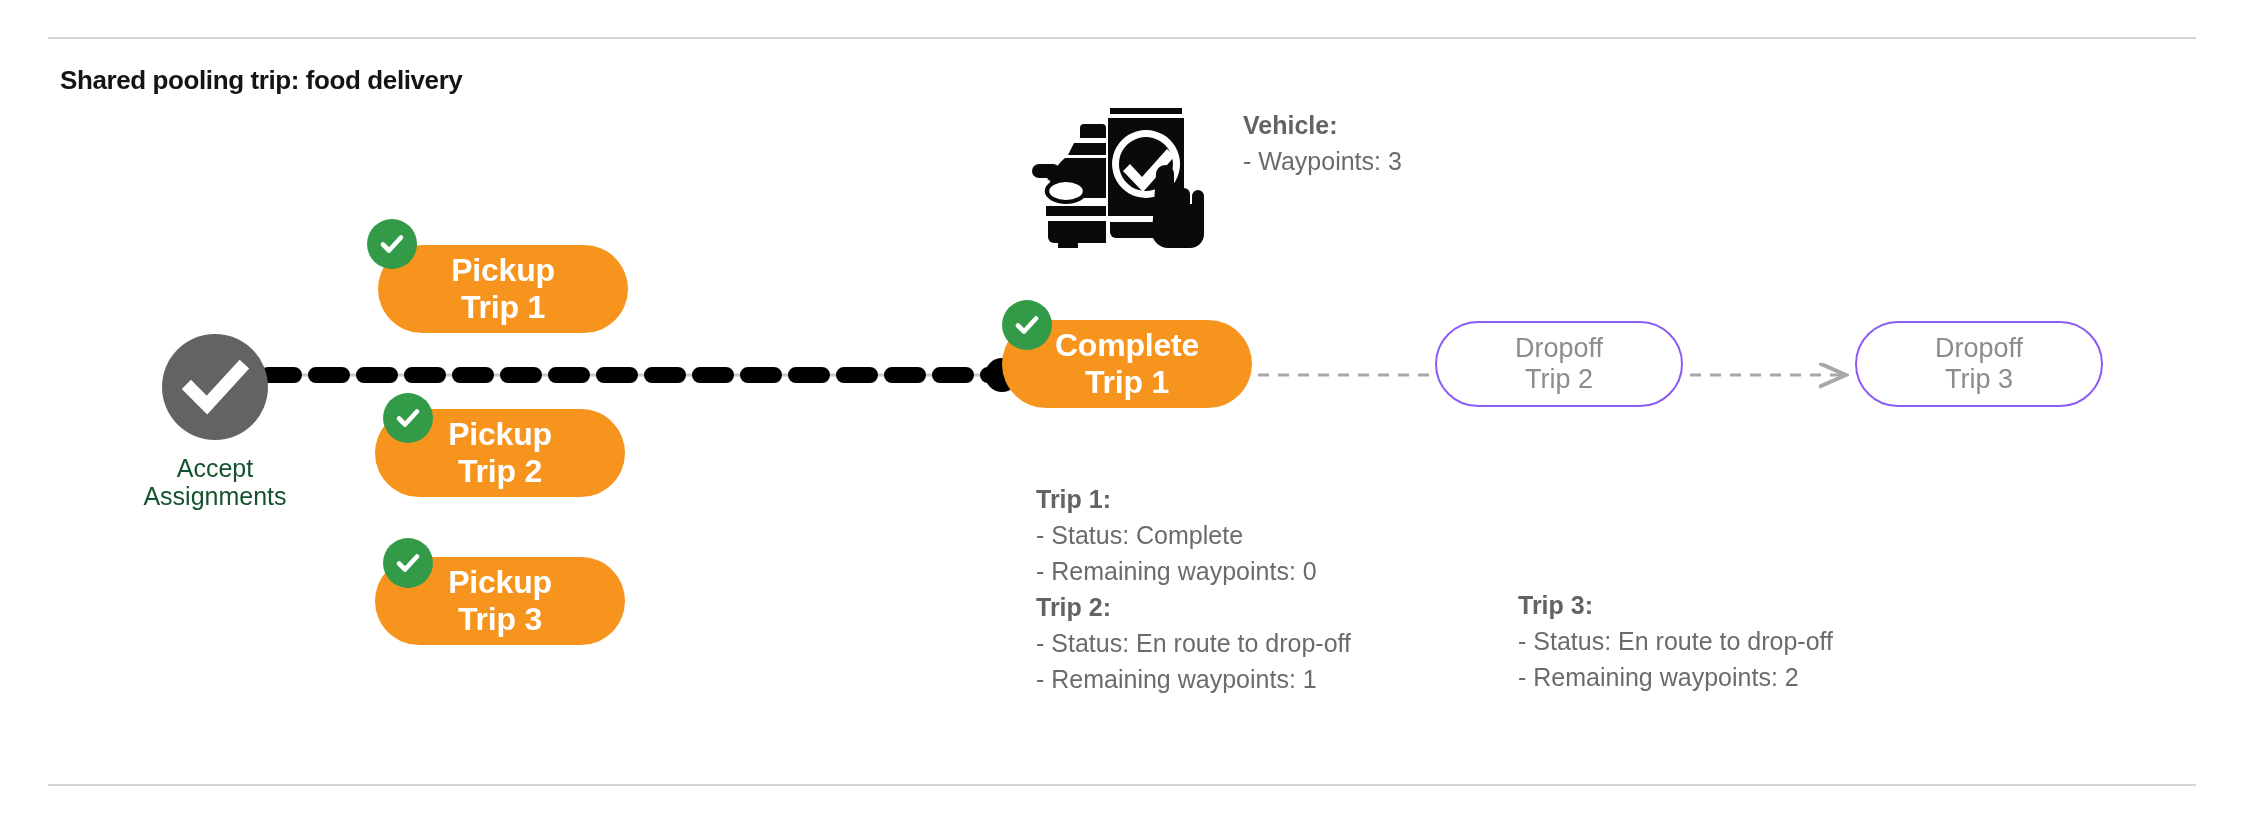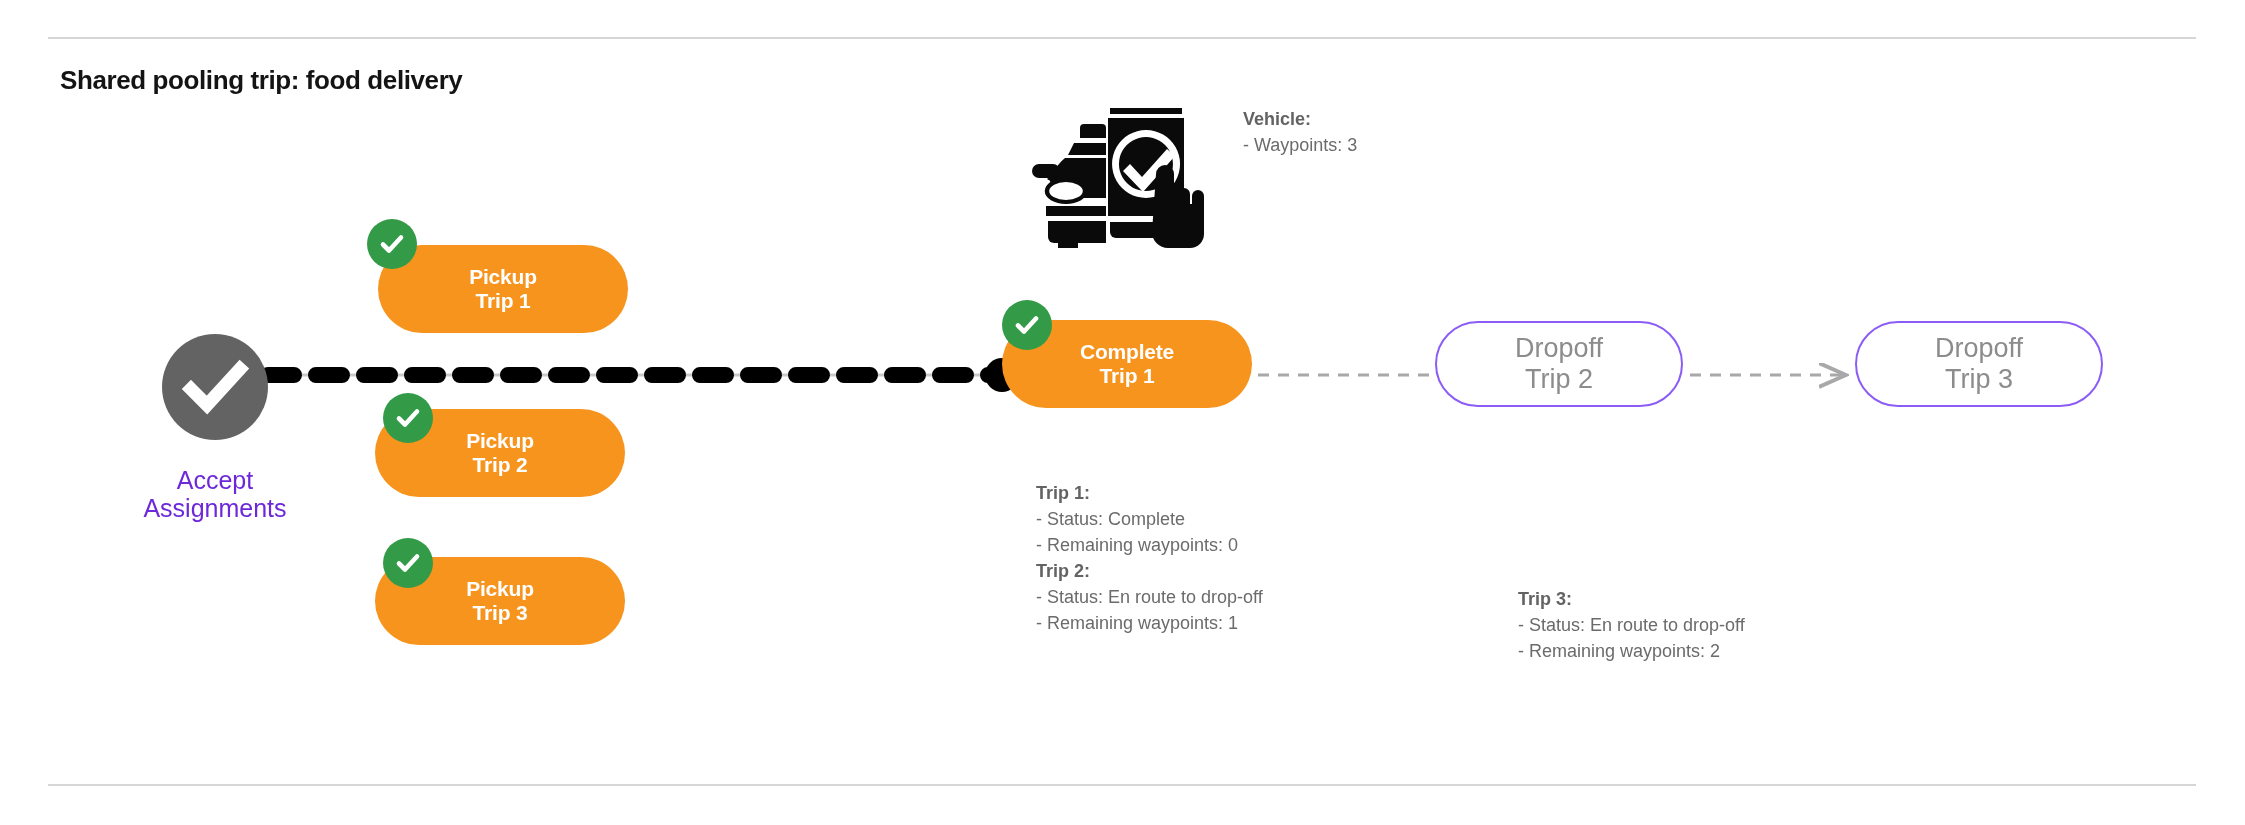--- a/index.html
+++ b/index.html
@@ -64,40 +64,40 @@
   .accept-circle {
     width: 106px;
     height: 106px;
     margin: 0 auto;
     border-radius: 50%;
     background: #636363;
     position: relative;
   }
   .accept-circle svg { display: block; }
   .accept-label {
-    margin-top: 26px;
+    margin-top: 14px;
     font-size: 25px;
     line-height: 1.13;
-    color: #6d28d9;
+    color: #14532d;
     white-space: pre-line;
   }
 
   
   .pill {
     position: absolute;
     width: 250px;
     height: 88px;
     border-radius: 44px;
     background: #f7941e;
     color: #ffffff;
     display: flex;
     flex-direction: column;
     align-items: center;
     justify-content: center;
-    font-size: 21px;
+    font-size: 32px;
     font-weight: bold;
     line-height: 1.16;
     letter-spacing: -0.2px;
   }
   .pill .l2 { display: block; text-align: right; }
 
   .pill-pickup1   { left: 378px; top: 245px; }
   .pill-pickup2   { left: 375px; top: 409px; }
   .pill-pickup3   { left: 375px; top: 557px; }
   .pill-complete  { left: 1002px; top: 320px; width: 250px; }
@@ -143,21 +143,21 @@
     position: absolute;
     left: 1032px;
     top: 86px;
     width: 172px;
     height: 165px;
   }
 
   
   .info {
     position: absolute;
-    font-size: 18px;
+    font-size: 25px;
     line-height: 1.44;
     color: #6b6b6b;
     white-space: nowrap;
   }
   .info .hdr { font-weight: bold; color: #636363; }
   .info-vehicle { left: 1243px; top: 107px; }
   .info-trip12  { left: 1036px; top: 481px; }
   .info-trip3   { left: 1518px; top: 563px; margin-top: 24px; }
   .info .row { display: block; }
 </style>

